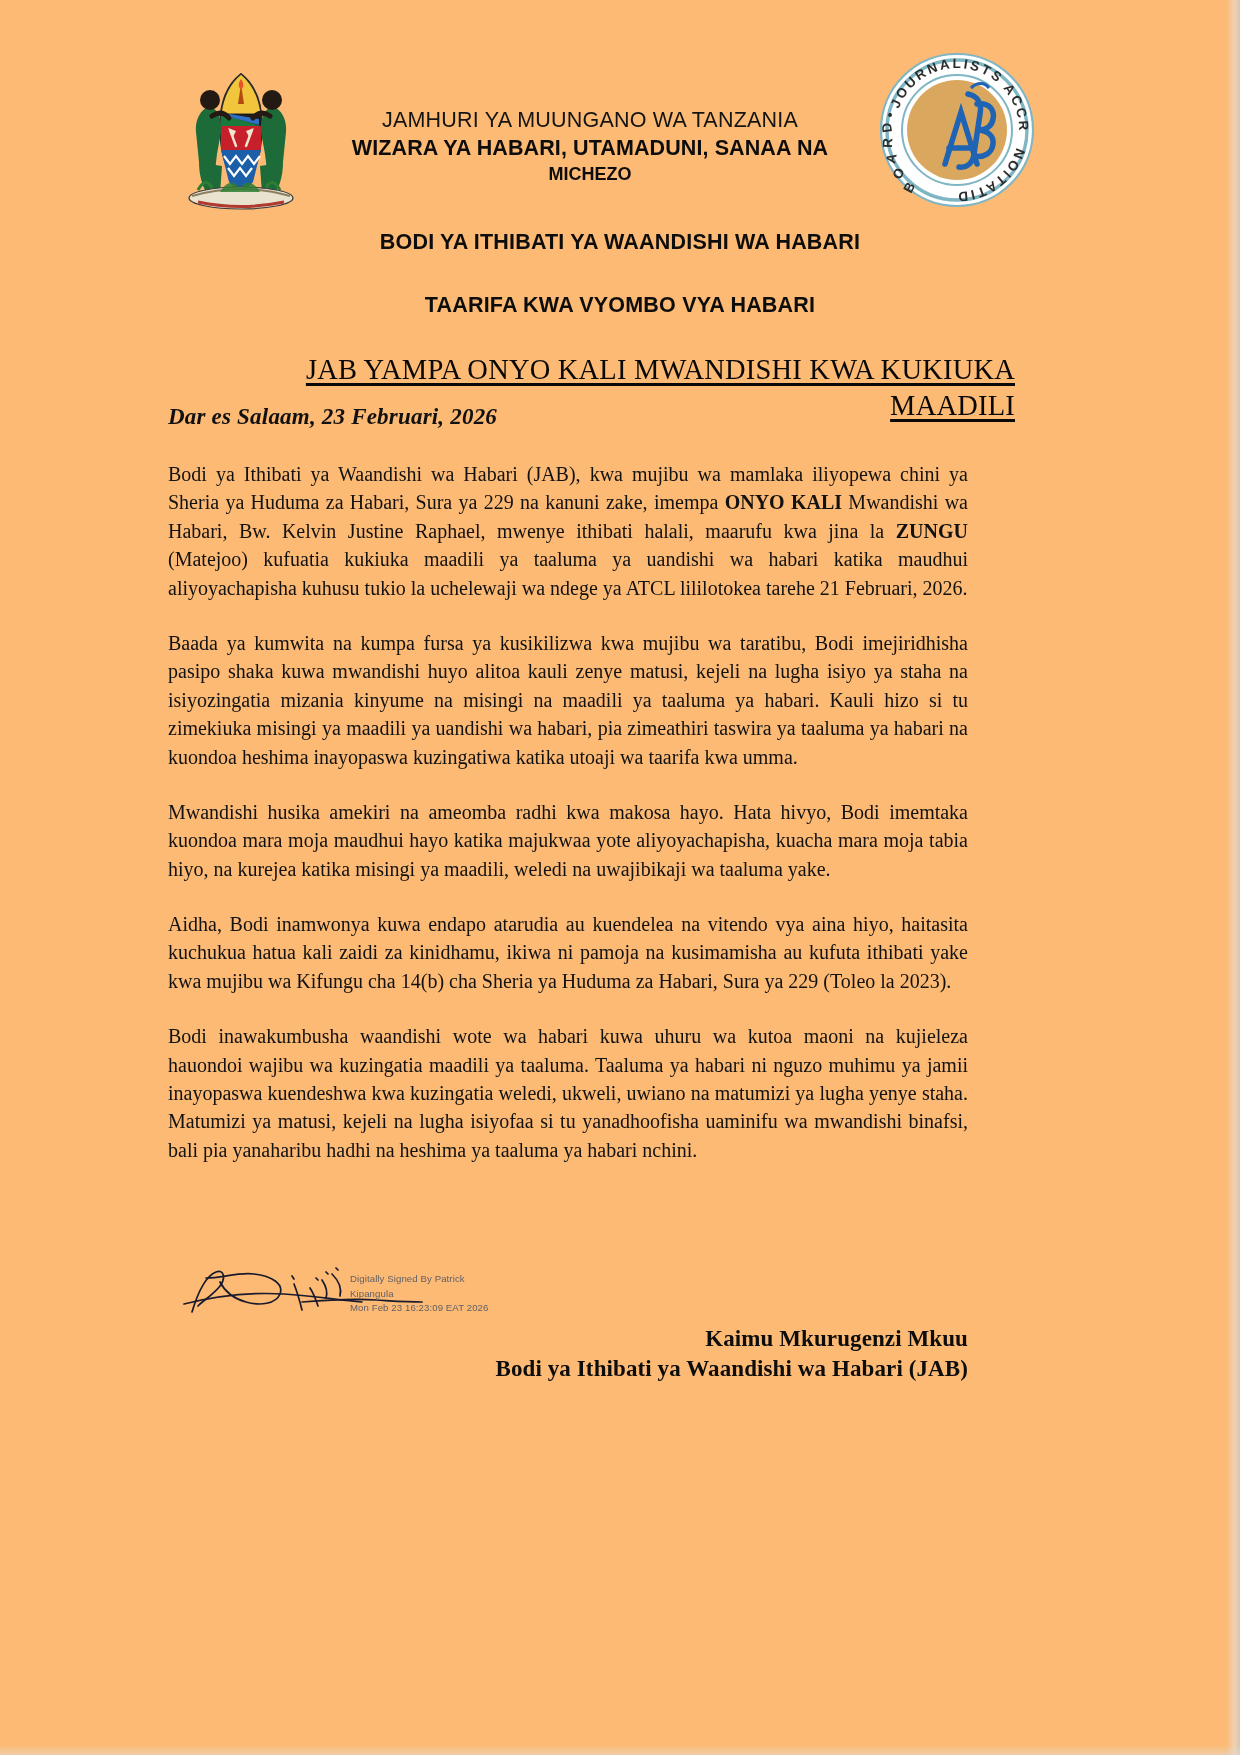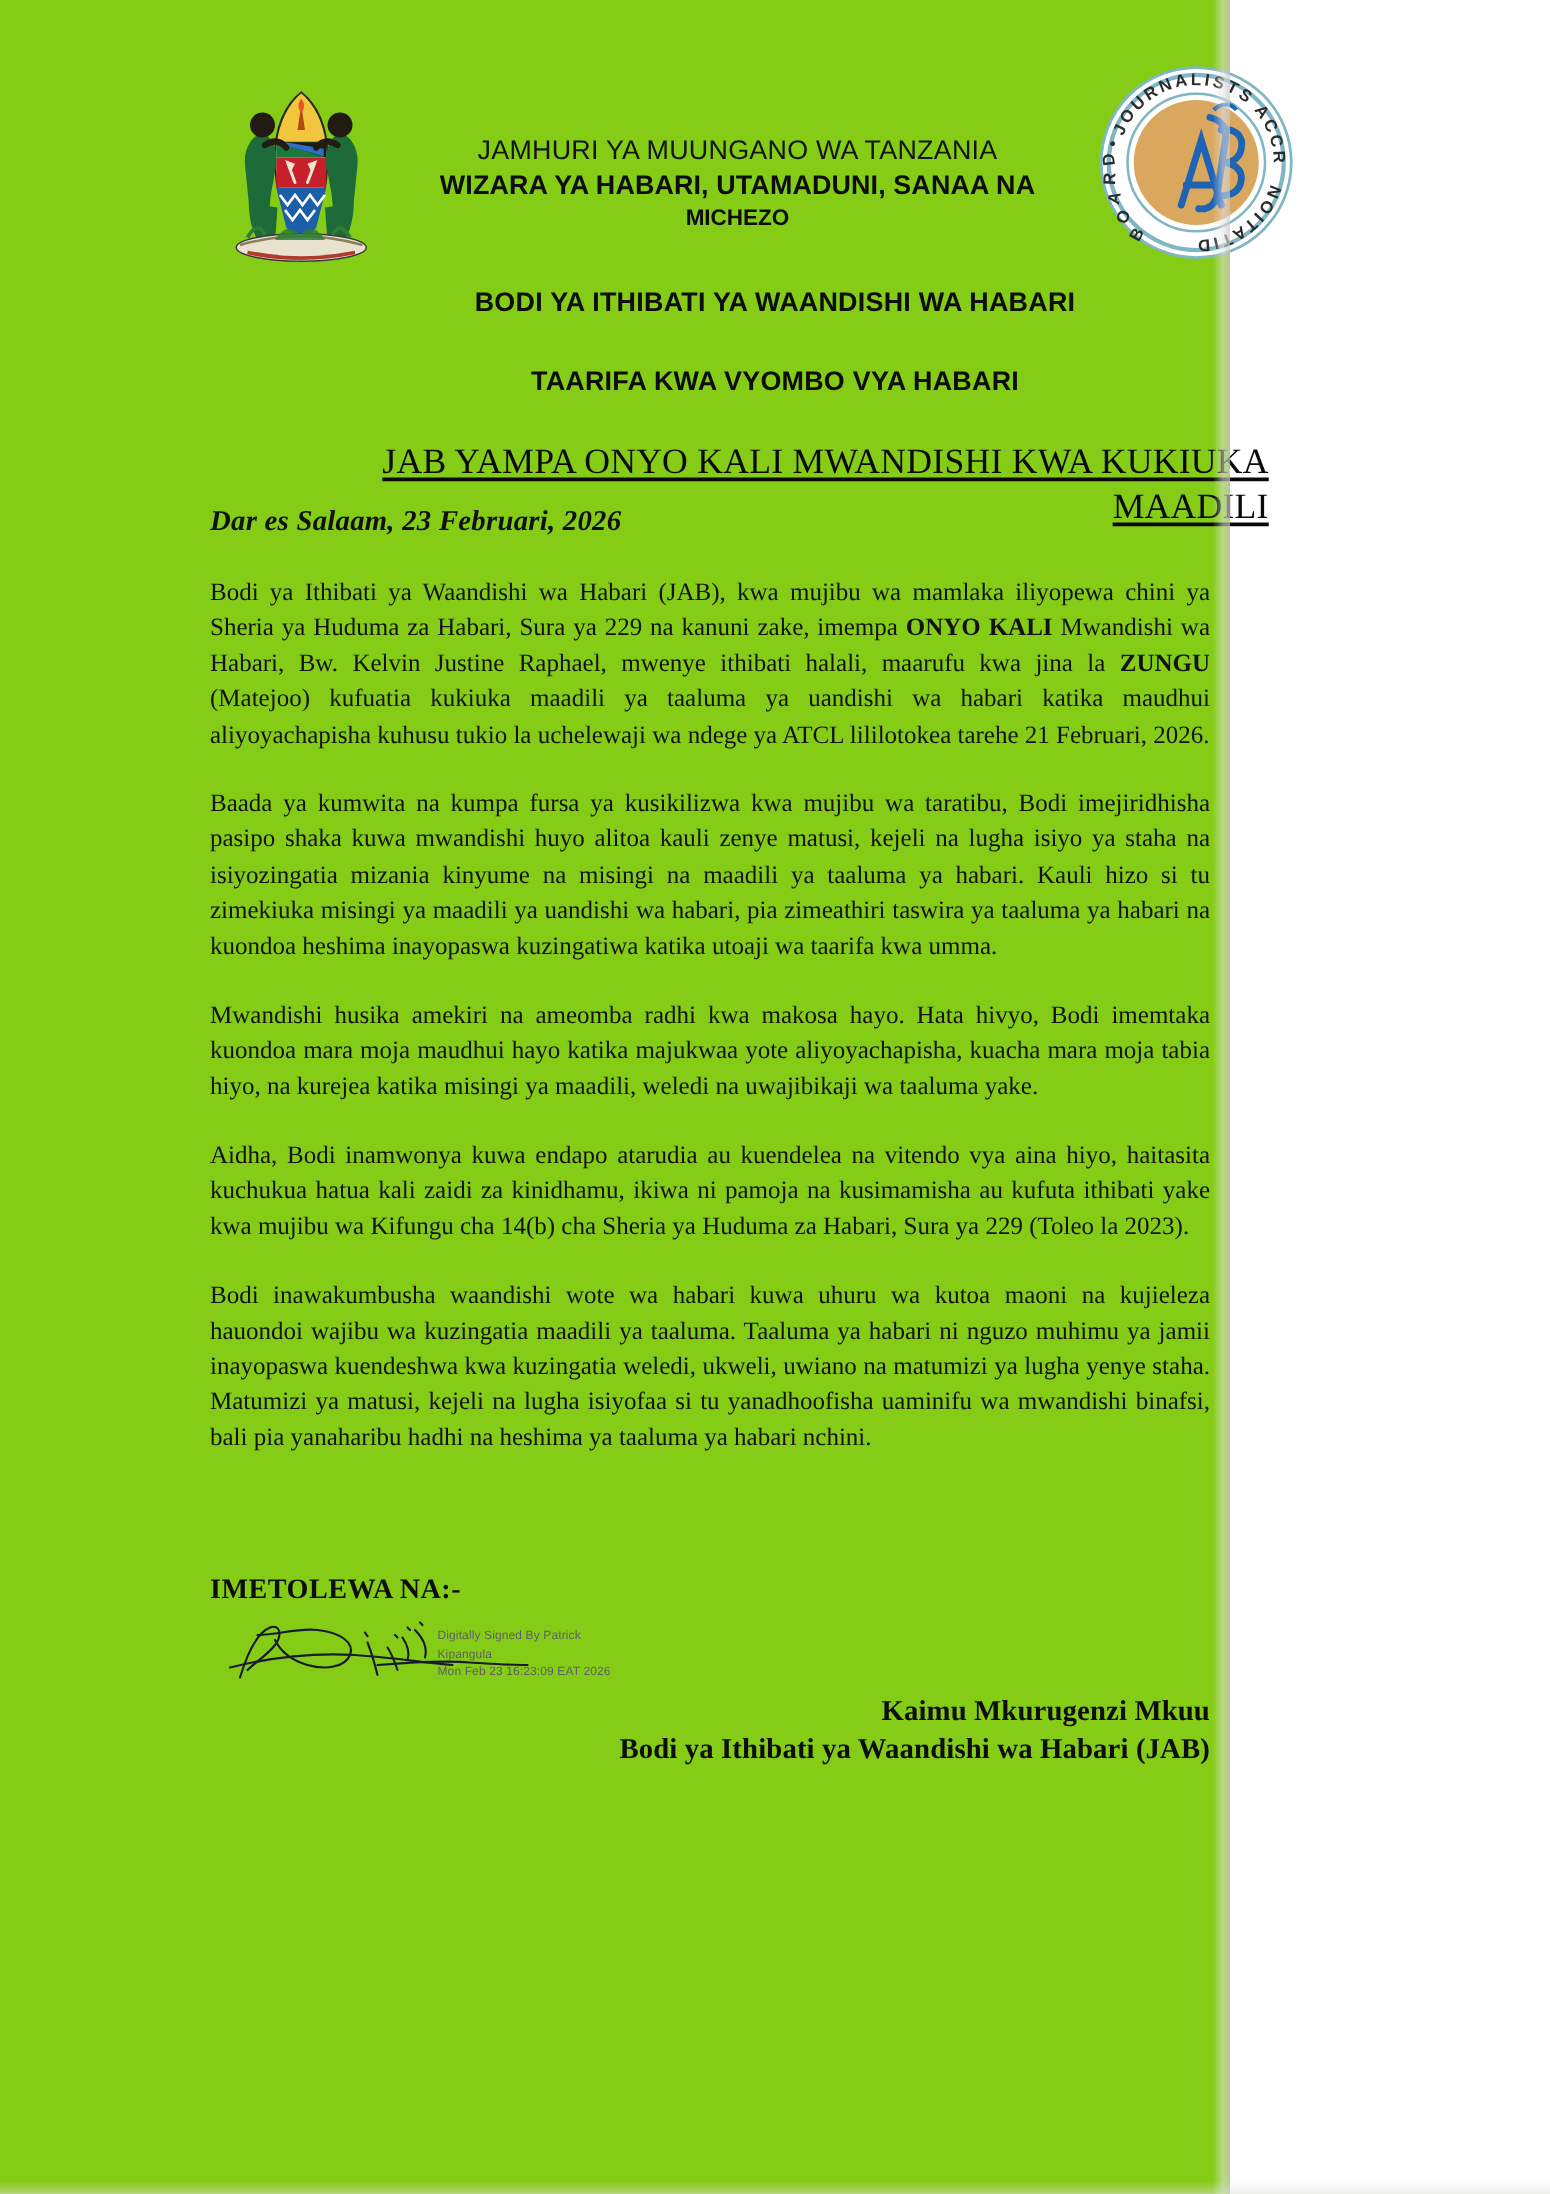--- a/index.html
+++ b/index.html
@@ -10,23 +10,23 @@
   body {
     width: 1240px;
     height: 1755px;
     position: relative;
     font-family: "Liberation Sans", sans-serif;
     overflow: hidden;
   }
   .page {
     position: absolute;
     left: 0; top: 0;
-    width: 984px;
+    width: 1240px;
     height: 1755px;
-    background: #84cc16;
+    background: #fdba74;
     box-sizing: border-box;
   }
   
   .scan-edge-right {
     position: absolute;
     right: 0; top: 0;
     width: 14px; height: 1755px;
     background: linear-gradient(to right, rgba(255,255,255,0) 0%, rgba(228,228,228,0.55) 60%, rgba(200,200,200,0.7) 100%);
     pointer-events: none;
   }
@@ -301,21 +301,20 @@
     <div id="paragraph-host">
         <p class="body-par"><span>Bodi ya Ithibati ya Waandishi wa Habari (JAB), kwa mujibu wa mamlaka iliyopewa chini ya Sheria ya Huduma za Habari, Sura ya 229 na kanuni zake, imempa </span><b>ONYO KALI</b><span> Mwandishi wa Habari, Bw. Kelvin Justine Raphael, mwenye ithibati halali, maarufu kwa jina la </span><b>ZUNGU</b><span> (Matejoo) kufuatia kukiuka maadili ya taaluma ya uandishi wa habari katika maudhui aliyoyachapisha kuhusu tukio la uchelewaji wa ndege ya ATCL lililotokea tarehe 21 Februari, 2026.</span></p>
         <p class="body-par"><span>Baada ya kumwita na kumpa fursa ya kusikilizwa kwa mujibu wa taratibu, Bodi imejiridhisha pasipo shaka kuwa mwandishi huyo alitoa kauli zenye matusi, kejeli na lugha isiyo ya staha na isiyozingatia mizania kinyume na misingi na maadili ya taaluma ya habari.  Kauli hizo si tu zimekiuka misingi ya maadili ya uandishi wa habari, pia zimeathiri taswira ya taaluma ya habari na kuondoa heshima inayopaswa kuzingatiwa katika utoaji wa taarifa kwa umma.</span></p>
         <p class="body-par"><span>Mwandishi husika amekiri na ameomba radhi kwa makosa hayo. Hata hivyo, Bodi imemtaka kuondoa mara moja maudhui hayo katika majukwaa yote aliyoyachapisha, kuacha mara moja tabia hiyo, na kurejea katika misingi ya maadili, weledi na uwajibikaji wa taaluma yake.</span></p>
         <p class="body-par"><span>Aidha, Bodi inamwonya kuwa endapo atarudia au kuendelea na vitendo vya aina hiyo, haitasita kuchukua hatua kali zaidi za kinidhamu, ikiwa ni pamoja na kusimamisha au kufuta ithibati yake kwa mujibu wa Kifungu cha 14(b) cha Sheria ya Huduma za Habari, Sura ya 229 (Toleo la 2023).</span></p>
         <p class="body-par"><span>Bodi inawakumbusha waandishi wote wa habari kuwa uhuru wa kutoa maoni na kujieleza hauondoi wajibu wa kuzingatia maadili ya taaluma. Taaluma ya habari ni nguzo muhimu ya jamii inayopaswa kuendeshwa kwa kuzingatia weledi, ukweli, uwiano na matumizi ya lugha yenye staha. Matumizi ya matusi, kejeli na lugha isiyofaa si tu yanadhoofisha uaminifu wa mwandishi binafsi, bali pia yanaharibu hadhi na heshima ya taaluma ya habari nchini.</span></p>
       </div>
   </div>
 
   <div class="sig-block">
-    <div class="issued-by">IMETOLEWA NA:-</div>
 
     <div class="sig-row">
       <div class="handwriting">
         <svg viewBox="0 0 300 62" width="300" height="62" aria-hidden="true">
           <g fill="none" stroke="#1a1a2e" stroke-width="1.7" stroke-linecap="round">
             <path d="M16 54 C22 34 30 18 40 14 C48 11 50 20 44 28 C38 36 28 42 22 48"></path>
             <path d="M30 20 C46 20 62 14 78 16 C96 18 108 26 104 36 C100 46 84 48 70 44 C56 40 48 32 44 24"></path>
             <path d="M8 46 C40 38 74 34 108 36 C138 38 162 42 186 44"></path>
             <path d="M118 26 C122 36 124 44 126 52"></path>
             <path d="M116 18 l2 3"></path>

